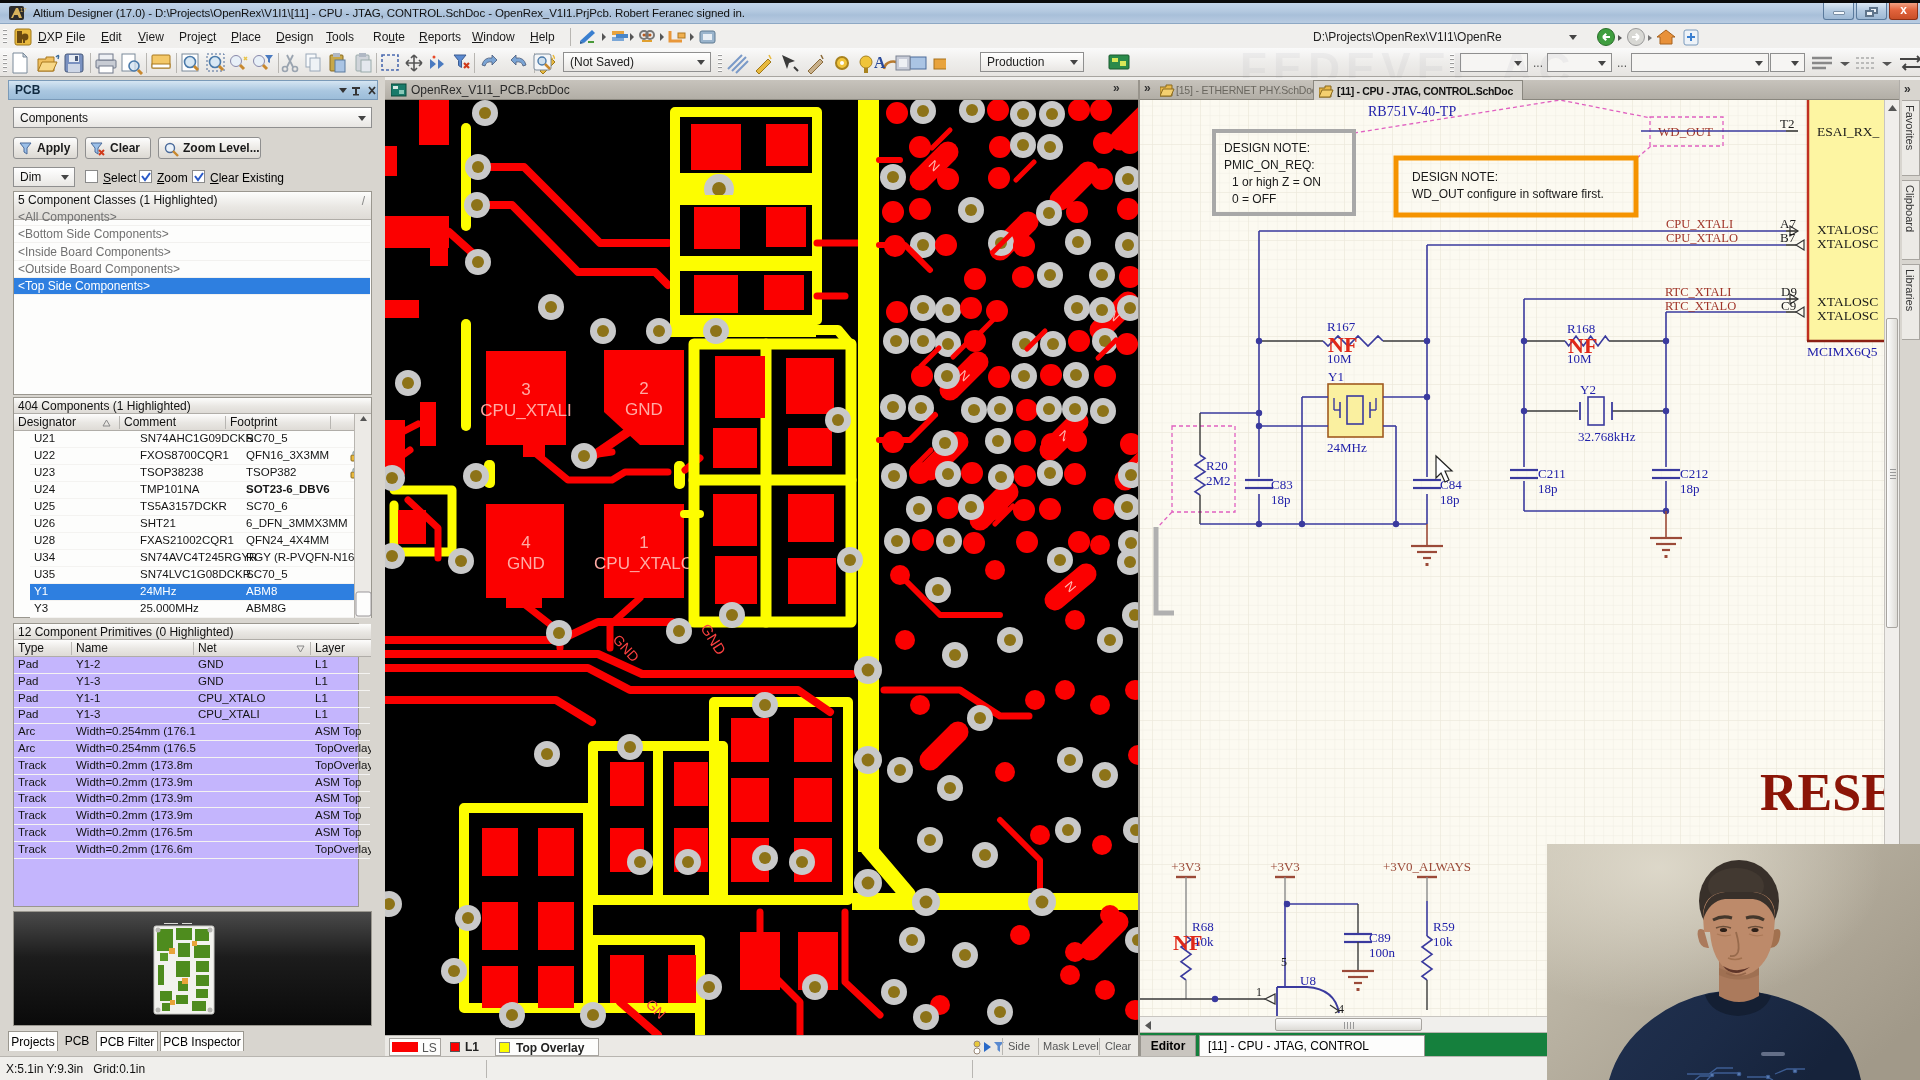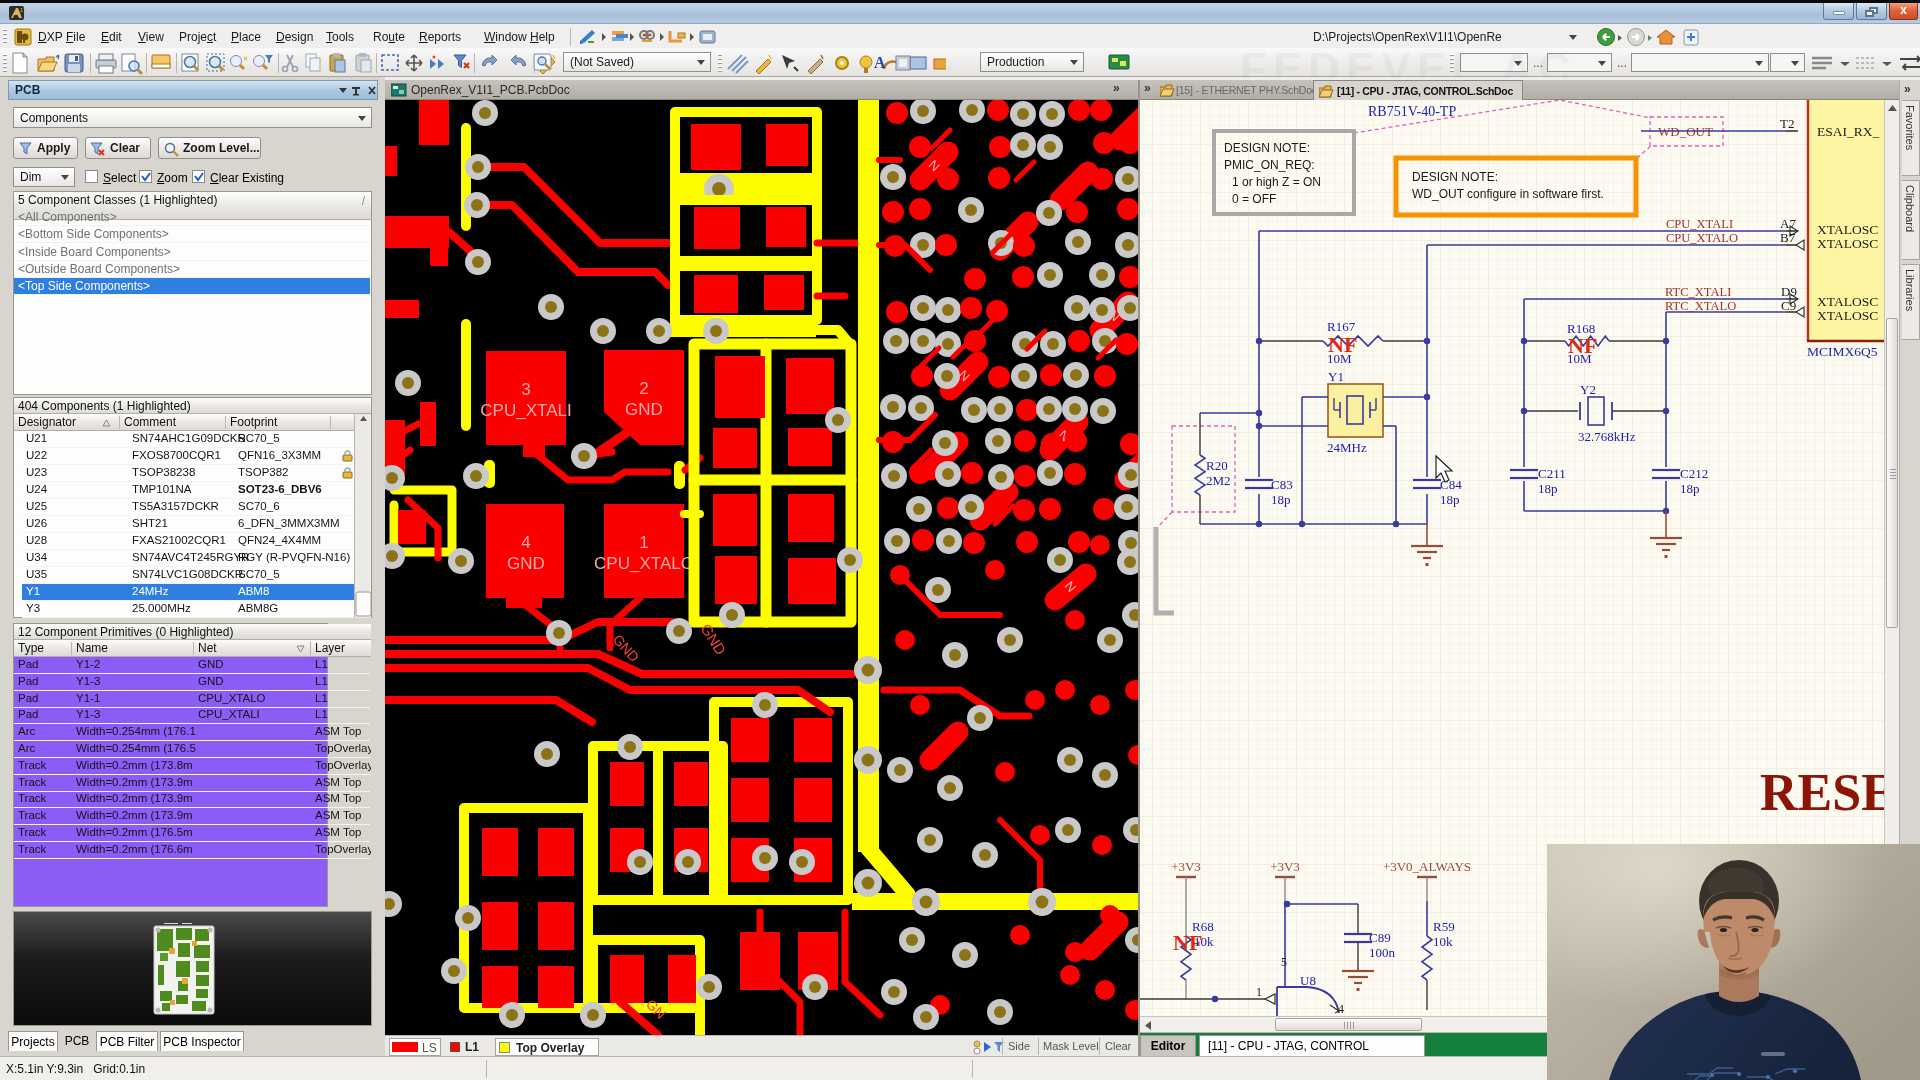--- a/index.html
+++ b/index.html
@@ -16,20 +16,21 @@
 </style></head>
 <body>
 
 <div class="ab" style="left:0;top:0;width:1920px;height:3px;background:#0a0a0a;"></div>
 <div class="ab" style="left:0;top:3px;width:1920px;height:21px;background:linear-gradient(#c3d5e9,#b4c9e0 40%,#a8bfd9 60%,#b9cce2);border-bottom:1px solid #8ea8c4;">
  <svg class="ab" style="left:8px;top:1px" width="20" height="18">
       <rect x="1" y="2" width="15" height="14" rx="2" fill="#2c2c2c"></rect>
       <path d="M3 14 L8 4 L10 4 L14 14 L11 14 L9.7 11 L6.3 11 L5 14 Z" fill="#d8b35c"></path>
       <text x="12" y="8" font-size="6" fill="#d8b35c" font-family="Liberation Sans">17</text>
     </svg>
+ <span class="ab" style="left:33px;top:4px;color:#111;font-size:11.5px;letter-spacing:-0.1px;">Altium Designer (17.0) - D:\Projects\OpenRex\V1I1\[11] - CPU - JTAG, CONTROL.SchDoc - OpenRex_V1I1.PrjPcb. Robert Feranec signed in.</span>
 
  <div class="ab" style="left:1823px;top:0px;width:31px;height:17px;background:linear-gradient(#dce9f5,#b6cce2 45%,#9db8d4);border:1px solid #5a7a9c;border-top:none;border-radius:0 0 3px 3px;">
       <div class="ab" style="left:9px;top:8px;width:12px;height:4px;background:#f6fafd;border:1px solid #7a8fa5;border-radius:1px;"></div>
     </div>
  <div class="ab" style="left:1856px;top:0px;width:31px;height:17px;background:linear-gradient(#dce9f5,#b6cce2 45%,#9db8d4);border:1px solid #5a7a9c;border-top:none;border-radius:0 0 3px 3px;">
       <div class="ab" style="left:12px;top:4px;width:9px;height:7px;border:2px solid #5f758c;background:#eef4fa;"></div>
       <div class="ab" style="left:8px;top:7px;width:9px;height:7px;border:2px solid #5f758c;background:#eef4fa;"></div>
     </div>
  <div class="ab" style="left:1889px;top:0px;width:29px;height:17px;background:linear-gradient(#f0a083,#e2633c 45%,#c94f28);border:1px solid #8c3016;border-top:none;border-radius:0 0 3px 3px;color:#fff;font-weight:bold;font-size:12px;text-align:center;line-height:15px;">x</div>
 </div>
@@ -45,21 +46,21 @@
  <span class="ab" style="left:38px;top:5px;"><u>D</u>XP</span>
     <span class="ab" style="left:66px;top:5px;"><u>F</u>ile</span>
     <span class="ab" style="left:101px;top:5px;"><u>E</u>dit</span>
     <span class="ab" style="left:138px;top:5px;"><u>V</u>iew</span>
     <span class="ab" style="left:179px;top:5px;">Proje<u>c</u>t</span>
     <span class="ab" style="left:231px;top:5px;"><u>P</u>lace</span>
     <span class="ab" style="left:276px;top:5px;"><u>D</u>esign</span>
     <span class="ab" style="left:326px;top:5px;"><u>T</u>ools</span>
     <span class="ab" style="left:373px;top:5px;">Ro<u>u</u>te</span>
     <span class="ab" style="left:419px;top:5px;"><u>R</u>eports</span>
-    <span class="ab" style="left:484px;top:5px;"><u>W</u>indow</span>
+    <span class="ab" style="left:472px;top:5px;"><u>W</u>indow</span>
     <span class="ab" style="left:530px;top:5px;"><u>H</u>elp</span>
  <div class="sep" style="left:570px;top:3px;height:18px;"></div>
  <svg class="ab" style="left:578px;top:2px" width="200" height="20">
   <path d="M2 14 L14 3 L17 6 L6 16 Z" fill="#3a7fd0"></path>
       <path d="M2 14 L6 16 L2 17Z" fill="#2c5f9e"></path>
       <path d="M10 14 L16 14 L16 16 L10 16Z" fill="#4a9a3a"></path>
   <path d="M24 6 l4 4 -4 4z" fill="#555"></path>
   <rect x="34" y="4" width="12" height="4" fill="#e8a33d"></rect>
       <rect x="34" y="10" width="12" height="4" fill="#7ba7d7"></rect>
       <rect x="38" y="7" width="12" height="4" fill="#4a86c8"></rect>
@@ -308,21 +309,21 @@
      <span class="ab" style="left:4px;top:1px;">Designator</span>
         <svg width="9" height="8" style="position:absolute;left:88px;top:5px">
           <path d="M1 7 L4.5 1 L8 7z" fill="none" stroke="#888"></path>
         </svg>
      <span class="ab" style="left:110px;top:1px;">Comment</span>
         <span class="ab" style="left:216px;top:1px;">Footprint</span>
      <div class="sep" style="left:105px;top:2px;height:13px;"></div>
         <div class="sep" style="left:211px;top:2px;height:13px;"></div>
         <div class="sep" style="left:316px;top:2px;height:13px;"></div>
    </div>
-   <div class="ab" style="left:8px;top:33px;width:340px;height:235px;overflow:hidden;">
+   <div class="ab" style="left:16px;top:33px;width:340px;height:235px;overflow:hidden;">
         <div class="ab" style="left:0;top:0.0px;width:340px;height:17px;color:#141414;border-bottom:1px solid #f4f3f1;font-size:11.5px;">
      <span class="ab" style="left:4px;top:1px;">U21</span>
           <span class="ab" style="left:110px;top:1px;">SN74AHC1G09DCKR</span>
           <span class="ab" style="left:216px;top:1px;">SC70_5</span>
           <span class="ab" style="left:318px;top:0px;width:16px;height:16px;"></span>
         </div>
         <div class="ab" style="left:0;top:17.0px;width:340px;height:17px;color:#141414;border-bottom:1px solid #f4f3f1;font-size:11.5px;">
      <span class="ab" style="left:4px;top:1px;">U22</span>
           <span class="ab" style="left:110px;top:1px;">FXOS8700CQR1</span>
           <span class="ab" style="left:216px;top:1px;">QFN16_3X3MM</span>
@@ -395,21 +396,21 @@
       </div>
    <div class="ab" style="left:340px;top:16px;width:17px;height:204px;background:#eceae6;border-left:1px solid #b8b5b0;">
      <svg width="17" height="204">
           <path d="M5 7 l3.5 -5 3.5 5z" fill="#555"></path>
           <path d="M5 197 l3.5 5 3.5 -5z" fill="#555"></path>
           <rect x="1" y="178" width="15" height="24" rx="2" fill="#fdfdfc" stroke="#9a979a"></rect>
         </svg>
    </div>
  </div>
 
- <div class="ab" style="left:13px;top:546px;width:315px;height:284px;background:#8b5cf6;border:1px solid #9a978f;">
+ <div class="ab" style="left:13px;top:546px;width:346px;height:284px;background:#c4b5fd;border:1px solid #9a978f;">
    <div class="ab" style="left:0;top:0;width:357px;height:16px;background:linear-gradient(#fdfdfc,#e9e7e3 55%,#dedbd6);border-bottom:1px solid #b0ada8;padding:1px 4px;color:#111;">12 Component Primitives (0 Highlighted)</div>
    <div class="ab" style="left:0;top:16px;width:357px;height:17px;background:linear-gradient(#fdfdfc,#e9e7e3 55%,#dedbd6);border-bottom:1px solid #b0ada8;color:#111;">
      <span class="ab" style="left:4px;top:1px;">Type</span>
         <span class="ab" style="left:62px;top:1px;">Name</span>
         <span class="ab" style="left:184px;top:1px;">Net</span>
         <svg width="9" height="8" style="position:absolute;left:282px;top:5px">
           <path d="M1 1 L4.5 7 L8 1z" fill="none" stroke="#888"></path>
         </svg>
         <span class="ab" style="left:301px;top:1px;">Layer</span>
      <div class="sep" style="left:57px;top:2px;height:13px;"></div>

